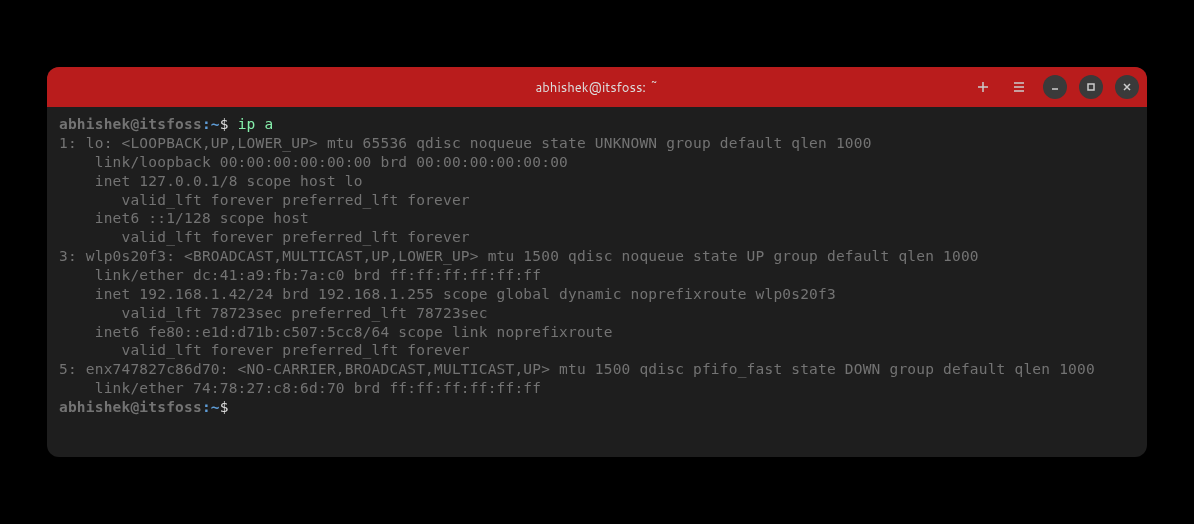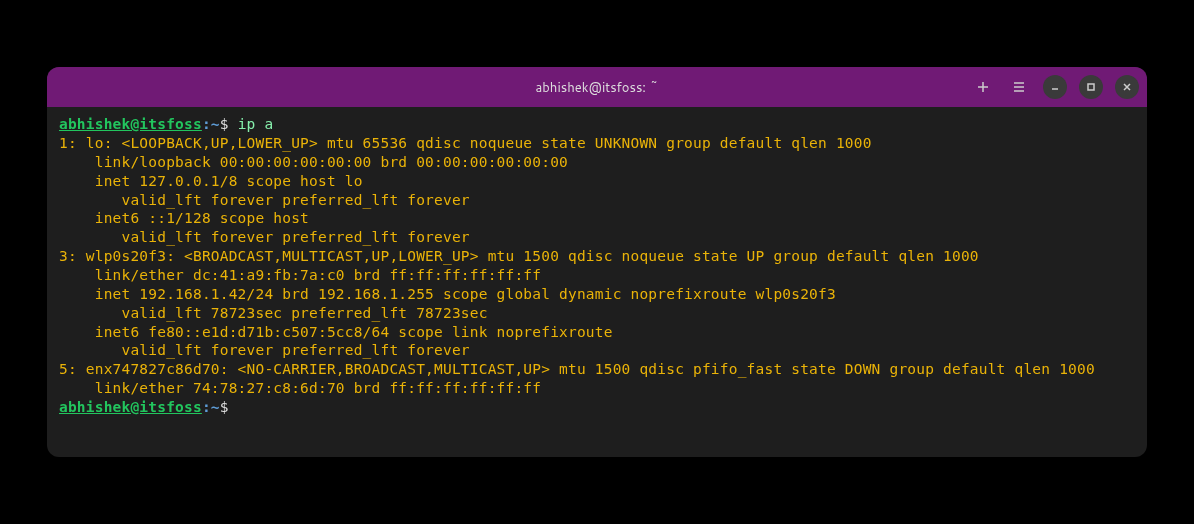--- a/index.html
+++ b/index.html
@@ -14,21 +14,21 @@
     }
     .terminal-window {
       width: 1100px;
       background: #1e1e1e;
       border-radius: 12px;
       overflow: hidden;
       box-shadow: 0 8px 32px rgba(0,0,0,0.5);
     }
     .titlebar {
       height: 40px;
-      background: #701a75;
+      background: #b91c1c;
       display: flex;
       align-items: center;
       justify-content: center;
       position: relative;
     }
     .title {
       color: #ddd;
       font-size: 13px;
       font-family: -apple-system, 'Cantarell', sans-serif;
       font-weight: 500;
@@ -65,25 +65,25 @@
       stroke-width: 1.5;
     }
     .terminal-body {
       padding: 8px 12px 40px 12px;
       font-size: 14.5px;
       line-height: 1.3;
       color: #ddd;
       white-space: pre;
       letter-spacing: 0.2px;
     }
-    .prompt-user { color: #22c55e; font-weight: bold; text-decoration: underline; }
+    .prompt-user { color: #737373; font-weight: bold; }
     .prompt-path { color: #5e9cd6; font-weight: bold; }
     .prompt-dollar { color: #ddd; }
     .cmd { color: #86efac; }
-    .out { color: #eab308; }
+    .out { color: #737373; }
     .line { display: block; }
   </style>
 </head>
 <body>
 
 <div class="terminal-window">
   <div class="titlebar">
     <span class="title">abhishek@itsfoss: ~</span>
     <div class="titlebar-controls">
       <div class="titlebar-flat">

